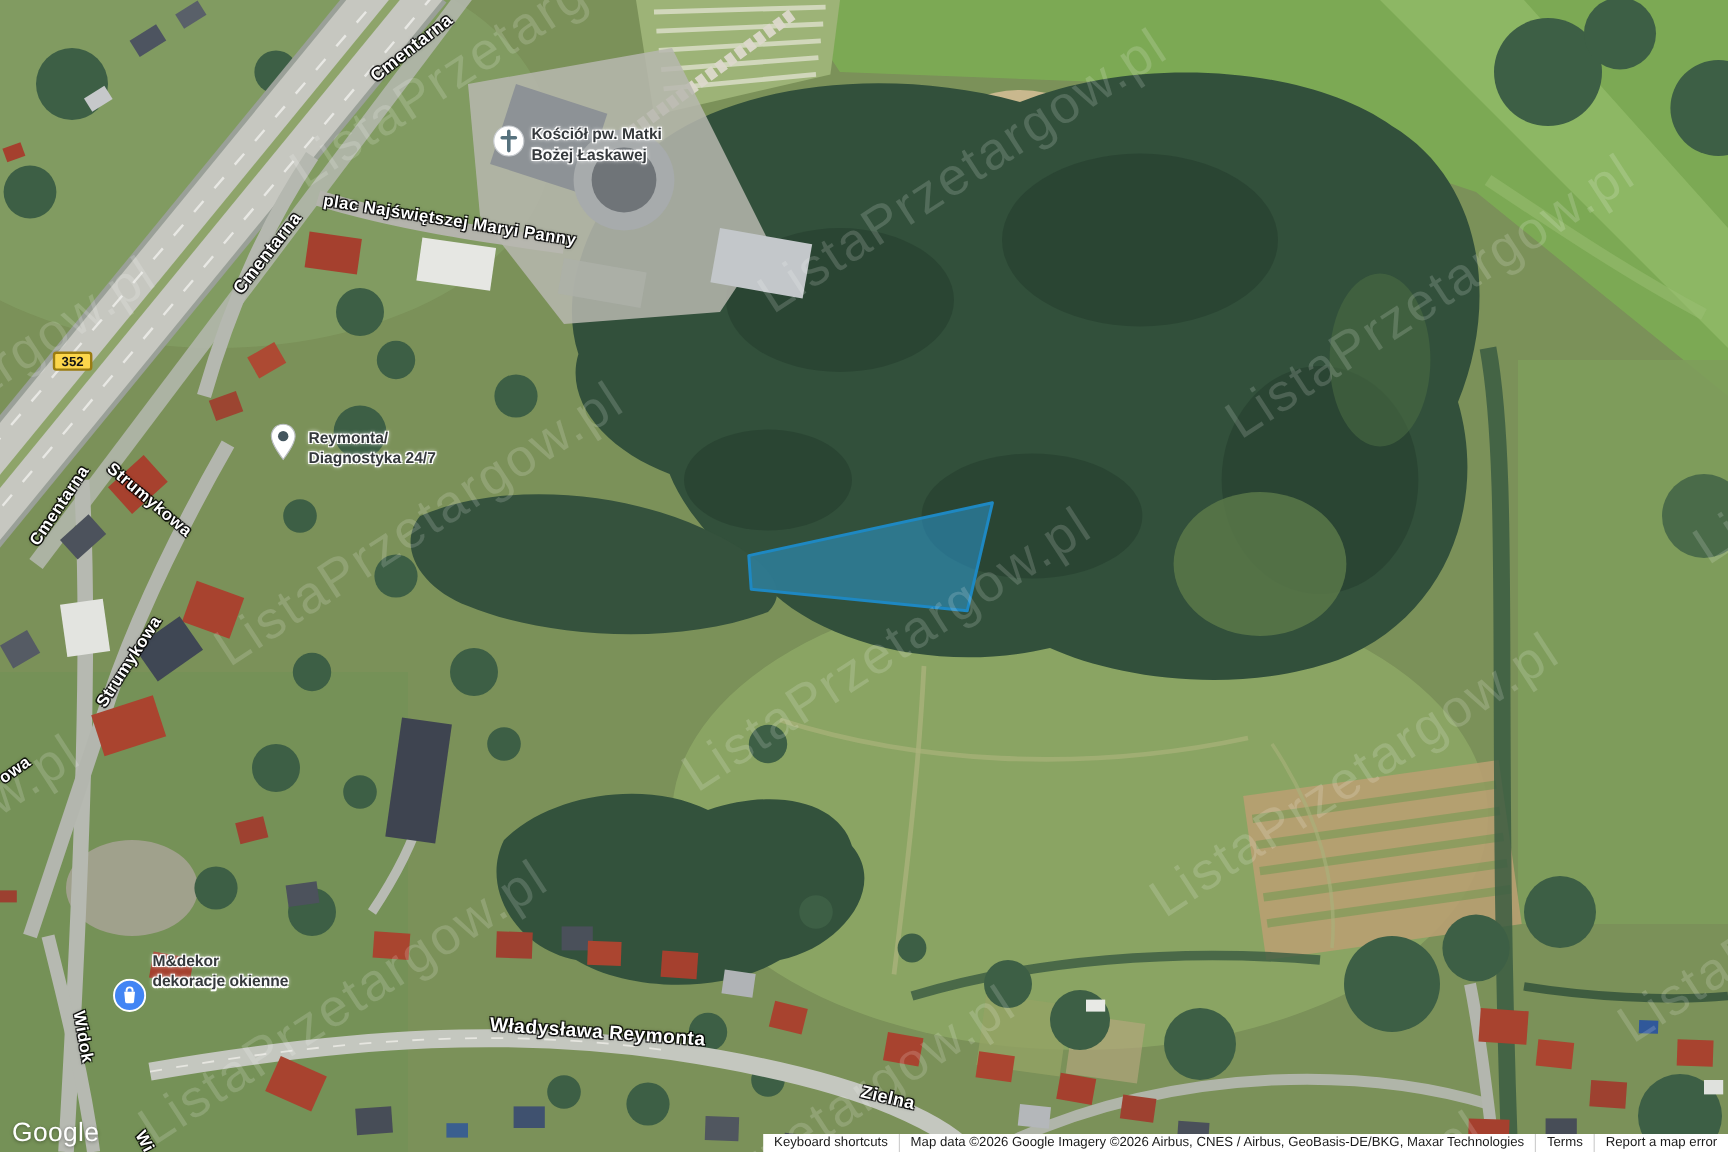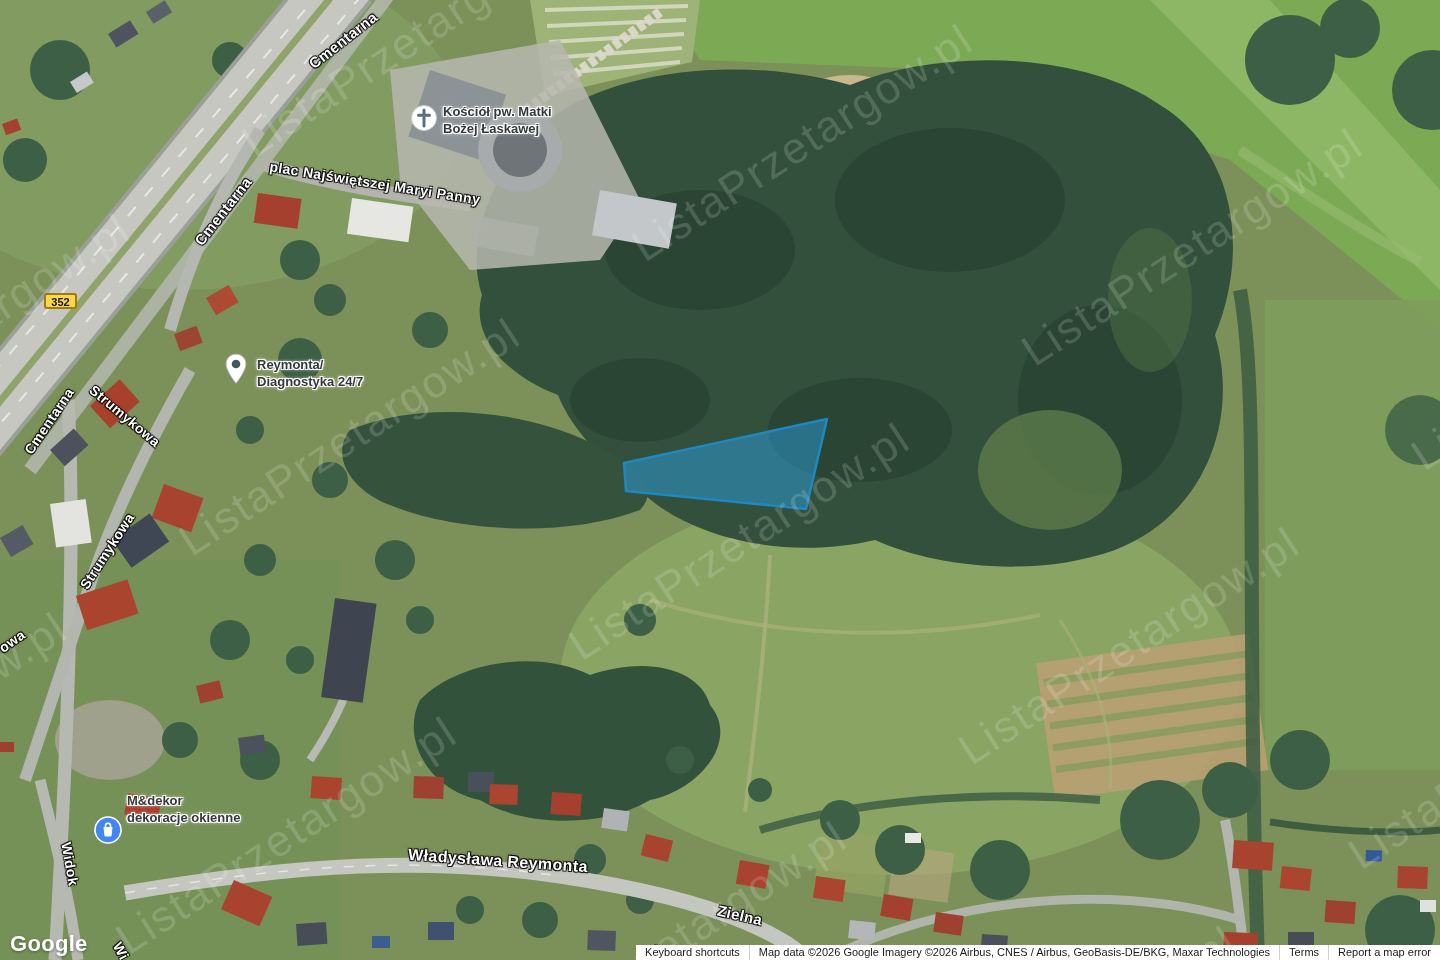--- a/index.html
+++ b/index.html
@@ -28,21 +28,21 @@
       color:#35393c;white-space:nowrap;pointer-events:auto;
       text-shadow:-1px -1px 0 #fff,1px -1px 0 #fff,-1px 1px 0 #fff,1px 1px 0 #fff,
                   0 0 3px #fff,0 0 4px #fff;}
   
   .route-badge{position:absolute;left:44px;top:293px;width:33px;height:16px;
       background:#fcd64b;border:2px solid #9b7c10;border-radius:3px;
       color:#141414;font-size:11px;font-weight:700;text-align:center;line-height:15px;
       box-sizing:border-box;}
   
   .google-logo{position:absolute;left:10px;top:931px;color:#fff;font-size:22px;
-      font-weight:700;letter-spacing:.3px;text-shadow:0 1px 3px rgba(0,0,0,.4);}
+      font-weight:400;letter-spacing:.3px;text-shadow:0 1px 3px rgba(0,0,0,.4);}
   
   .footer-bar{position:absolute;right:0;bottom:0;height:15px;display:flex;
       align-items:stretch;background:#fff;font-size:11px;color:#1a1a1a;
       line-height:15px;white-space:nowrap;}
   .footer-bar .seg{padding:0 9px;}
   .footer-bar .divider{width:1px;background:#cfcfcf;}
   .footer-bar a{color:#1a1a1a;text-decoration:none;}
 </style>
 </head>
 <body>

